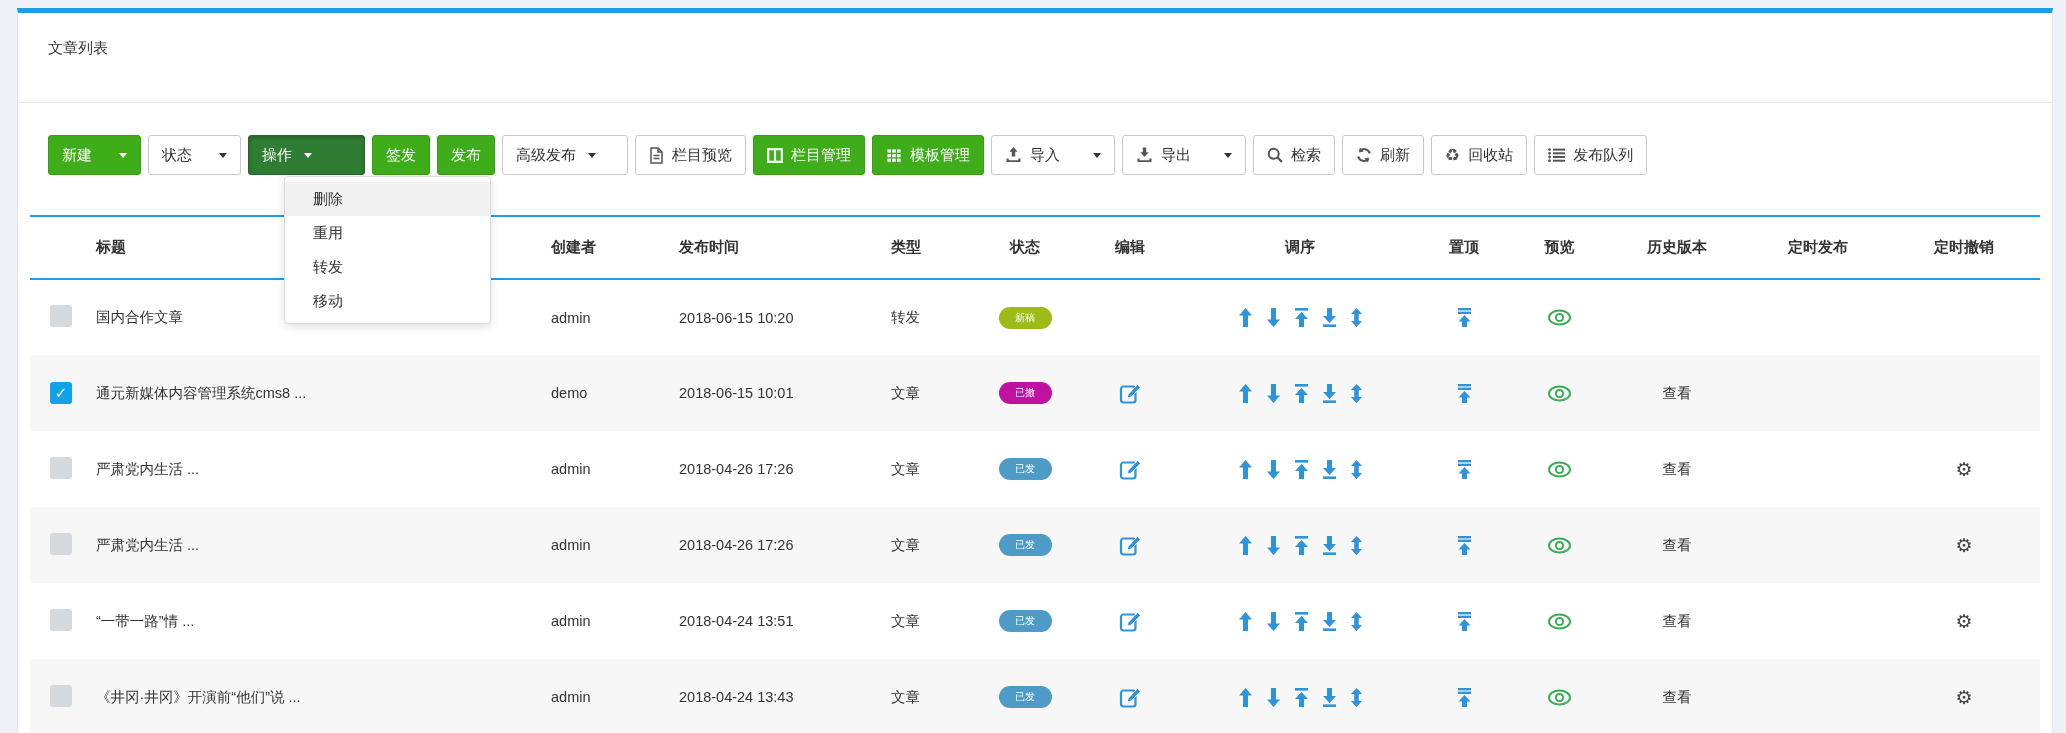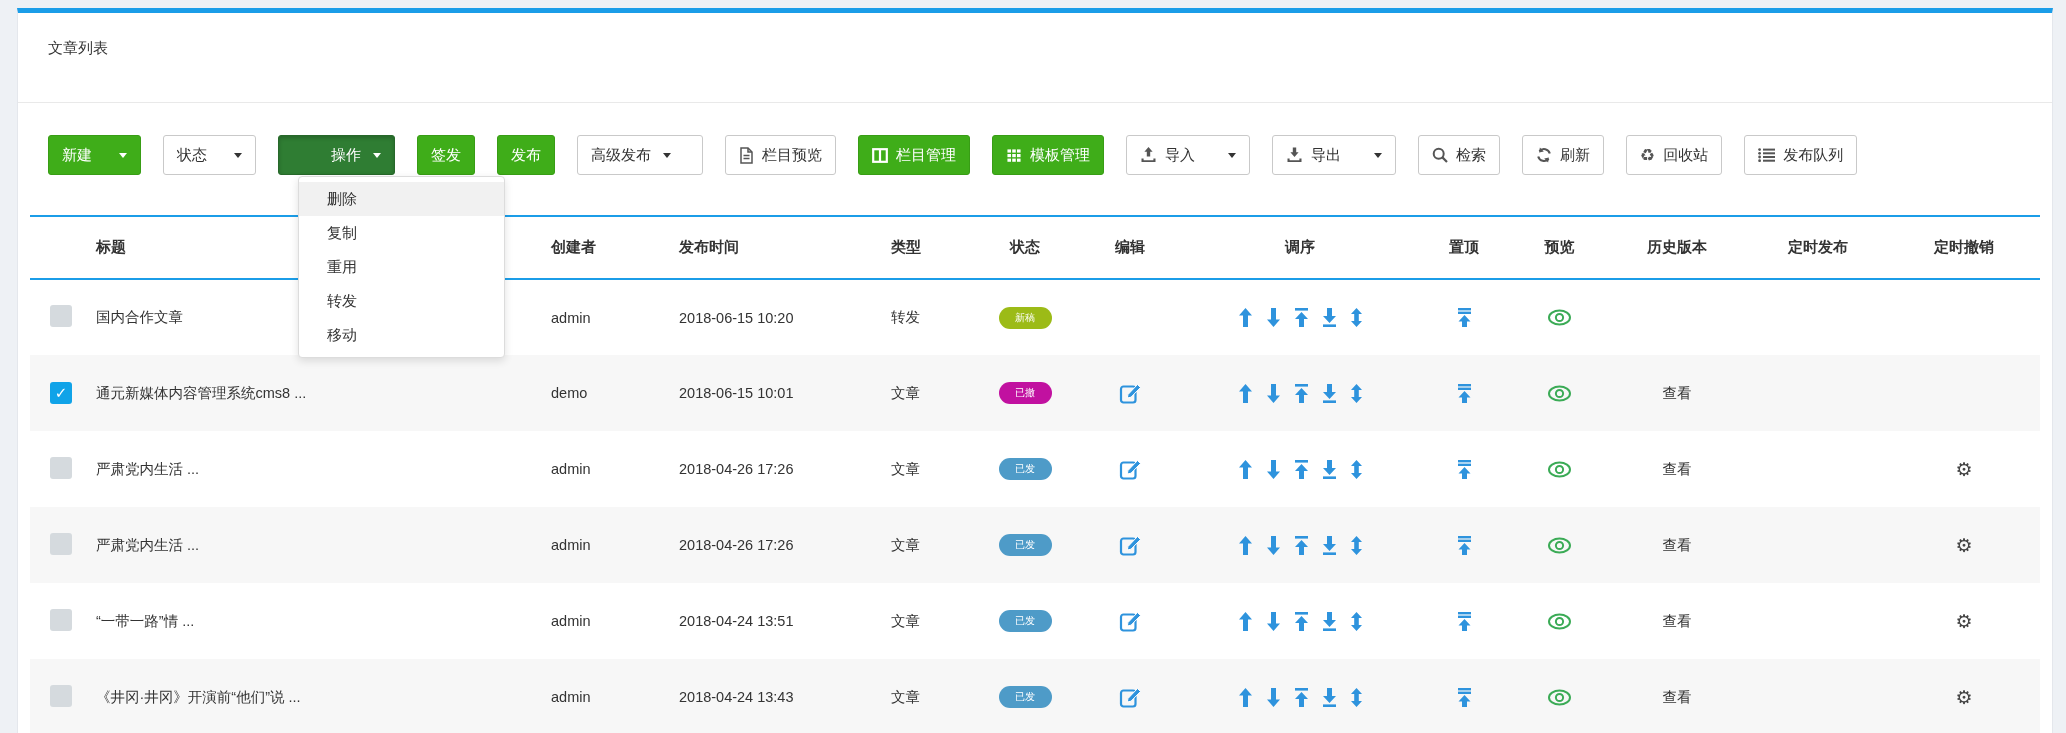--- a/index.html
+++ b/index.html
@@ -8,42 +8,42 @@
     background:#eef1f5;color:#333;
     font-family:"Liberation Sans","DejaVu Sans",sans-serif;
   }
   .panel{
     position:relative;box-sizing:border-box;
     margin:8px 13px 0 17px;height:740px;
     background:#fff;border:1px solid #e4e7ec;border-top:5px solid #1b9de8;
   }
   .page-title{font-size:15px;color:#333;padding:22px 30px 0;line-height:25px}
   .divider{height:1px;background:#e9e9e9;margin-top:42px}
-  .toolbar{display:flex;gap:22px;padding:32px 0 0 30px;flex-wrap:nowrap}
+  .toolbar{display:flex;gap:7px;padding:32px 0 0 30px;flex-wrap:nowrap}
   .btn{
     height:40px;box-sizing:border-box;display:inline-flex;align-items:center;gap:8px;
     padding:0 13px;font-size:15px;border-radius:3px;border:1px solid #c9c9c9;
     background:#fff;color:#333;cursor:pointer;font-family:inherit;white-space:nowrap;
   }
   .btn.green{background:#3fad19;border-color:#389d15;color:#fff}
   .btn.green-dark{background:#2f7d33;border-color:#27682a;color:#fff;box-shadow:inset 0 2px 4px rgba(0,0,0,.2)}
   .btn .caret{
     width:0;height:0;border-left:4.5px solid transparent;border-right:4.5px solid transparent;
     border-top:5px solid currentColor;margin-left:4px;display:inline-block;
   }
   .btn .ic{display:inline-flex;align-items:center;line-height:0}
   [data-name="toolbar-button-new"],[data-name="toolbar-button-status"]{min-width:93px;justify-content:space-between}
-  [data-name="toolbar-button-action"]{min-width:117px;justify-content:flex-end}
+  [data-name="toolbar-button-action"]{min-width:117px;justify-content:flex-start}
   [data-name="toolbar-button-adv-publish"]{min-width:126px;}
   [data-name="toolbar-button-import"],[data-name="toolbar-button-export"]{min-width:124px}
   [data-name="toolbar-button-import"] .caret,[data-name="toolbar-button-export"] .caret{margin-left:auto}
 
   
   .menu{
-    position:absolute;left:280px;top:163px;width:205px;z-index:10;
+    position:absolute;left:266px;top:163px;width:205px;z-index:10;
     background:#fff;border:1px solid #dcdcdc;border-radius:4px;
     box-shadow:0 3px 8px rgba(0,0,0,.12);padding:5px 0;
   }
   .menu-item{height:34px;line-height:34px;padding-left:28px;font-size:15px;cursor:pointer}
   .menu-item.active{background:#f1f1f1}
 
   
   table.list{
     margin:40px 12px 0;width:calc(100% - 24px);
     border-collapse:collapse;table-layout:fixed;
@@ -206,21 +206,20 @@
               <rect x="5" y="11.7" width="12" height="2"></rect>
             </g>
           </svg>
         </span>
         <span class="lab" data-name="toolbar-button-label">发布队列</span>
       </button>
     </div>
 
   <div class="menu" data-name="action-dropdown-menu">
       <div class="menu-item active" data-name="menu-item-delete">删除</div>
-      <div class="menu-item" data-name="menu-item-copy">复制</div>
       <div class="menu-item" data-name="menu-item-reuse">重用</div>
       <div class="menu-item" data-name="menu-item-forward">转发</div>
       <div class="menu-item" data-name="menu-item-move">移动</div>
     </div>
 
   <table class="list" data-name="article-table">
     <colgroup>
       <col class="c-check">
         <col class="c-title">
         <col class="c-creator">

